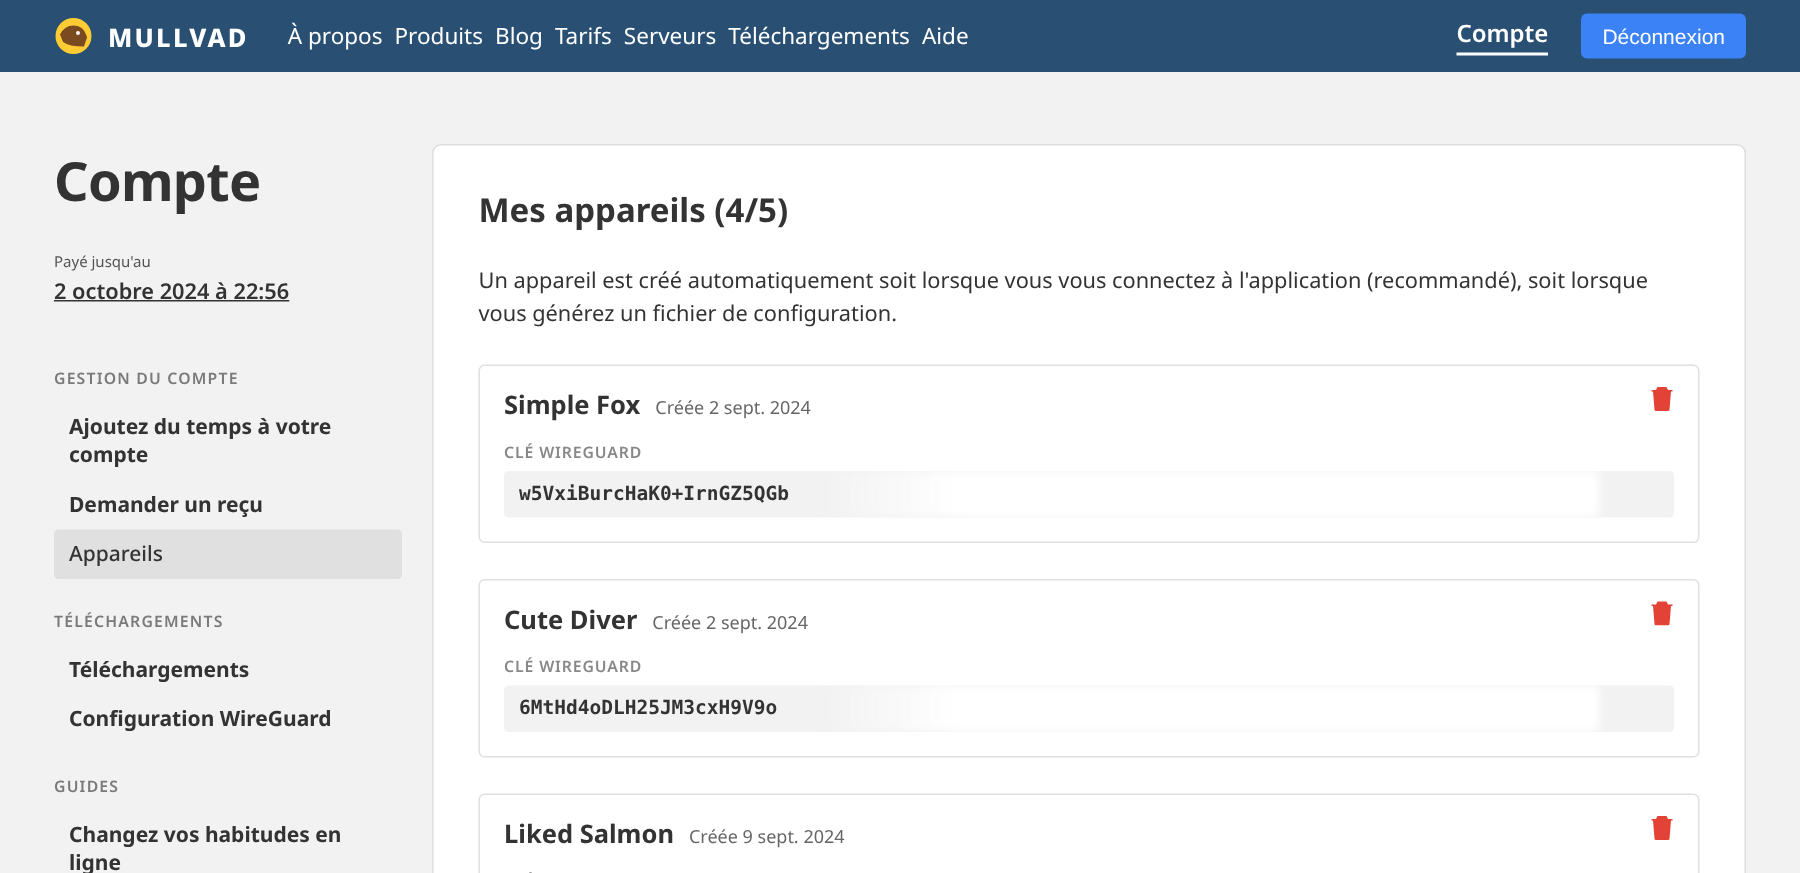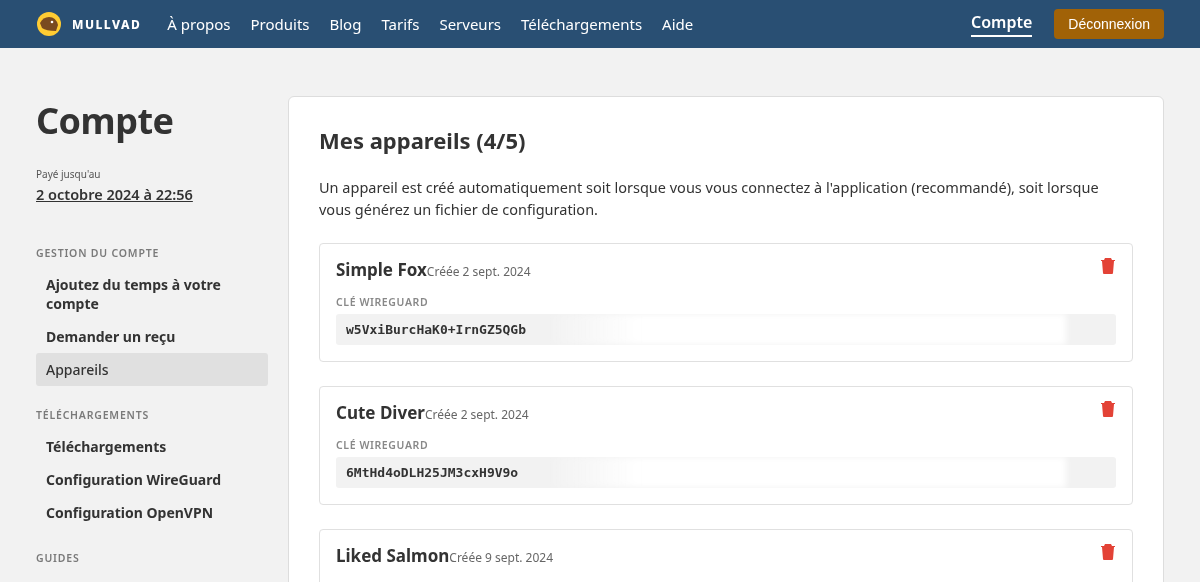--- a/index.html
+++ b/index.html
@@ -22,37 +22,37 @@
     }
     .brand {
       display: flex;
       align-items: center;
       gap: 10px;
       margin-right: 26px;
     }
     .brand-name {
       font-weight: 800;
       letter-spacing: 1.5px;
-      font-size: 12px;
+      font-size: 17px;
     }
     .nav-links {
       display: flex;
-      gap: 20px;
+      gap: 8px;
       font-size: 15px;
     }
     .nav-link { cursor: pointer; }
     .spacer { flex: 1; }
     .compte-link {
       font-weight: 600;
       padding-bottom: 2px;
       border-bottom: 2px solid #fff;
       cursor: pointer;
     }
     .logout-btn {
-      background: #a16207;
+      background: #3b82f6;
       color: #fff;
       border: none;
       border-radius: 4px;
       padding: 7px 14px;
       margin-left: 22px;
       font-size: 14px;
       cursor: pointer;
     }
     
     .page {
@@ -131,21 +131,21 @@
     .device-card {
       border: 1px solid #e0e0e0;
       border-radius: 4px;
       padding: 14px 16px 16px 16px;
       margin-bottom: 24px;
       position: relative;
     }
     .device-header {
       display: flex;
       align-items: baseline;
-      gap: 0;
+      gap: 10px;
       margin-bottom: 14px;
     }
     .device-name {
       font-size: 17px;
       font-weight: 700;
       color: #333;
     }
     .device-created {
       font-size: 12px;
       color: #666;
@@ -221,21 +221,20 @@
       <div class="sb-section-title">GESTION DU COMPTE</div>
       <div class="sb-item">Ajoutez du temps à votre compte</div>
       <div class="sb-item">Demander un reçu</div>
       <div class="sb-item active">Appareils</div>
     </div>
 
     <div class="sb-group">
       <div class="sb-section-title">TÉLÉCHARGEMENTS</div>
       <div class="sb-item">Téléchargements</div>
       <div class="sb-item">Configuration WireGuard</div>
-      <div class="sb-item">Configuration OpenVPN</div>
     </div>
 
     <div class="sb-group">
       <div class="sb-section-title">GUIDES</div>
       <div class="sb-item">Changez vos habitudes en ligne</div>
 
     </div>
   </aside>
 
   <main class="main-panel">

